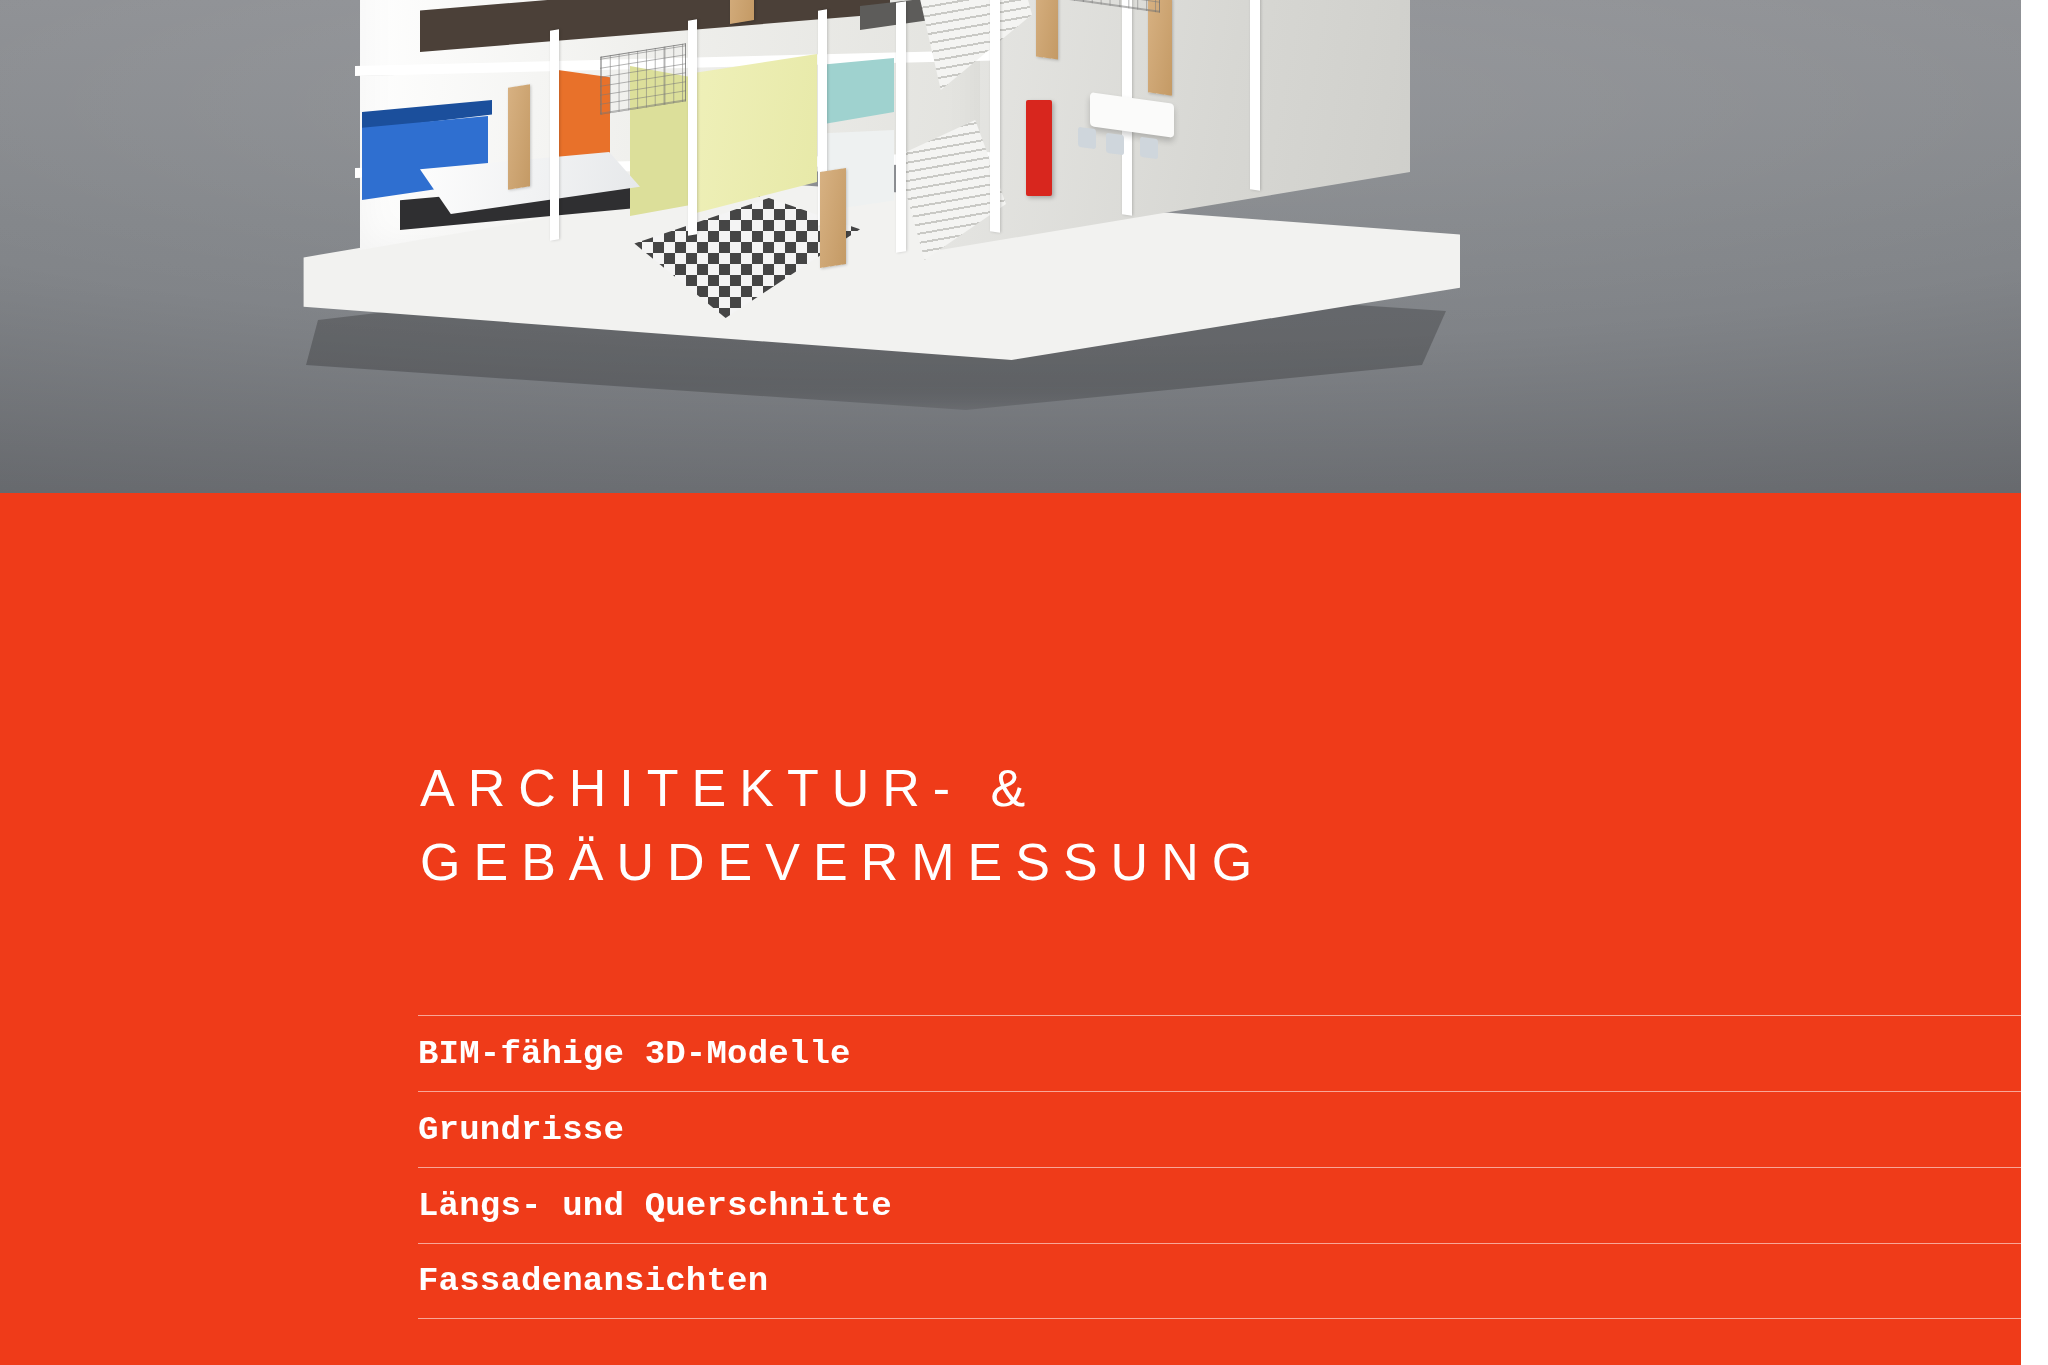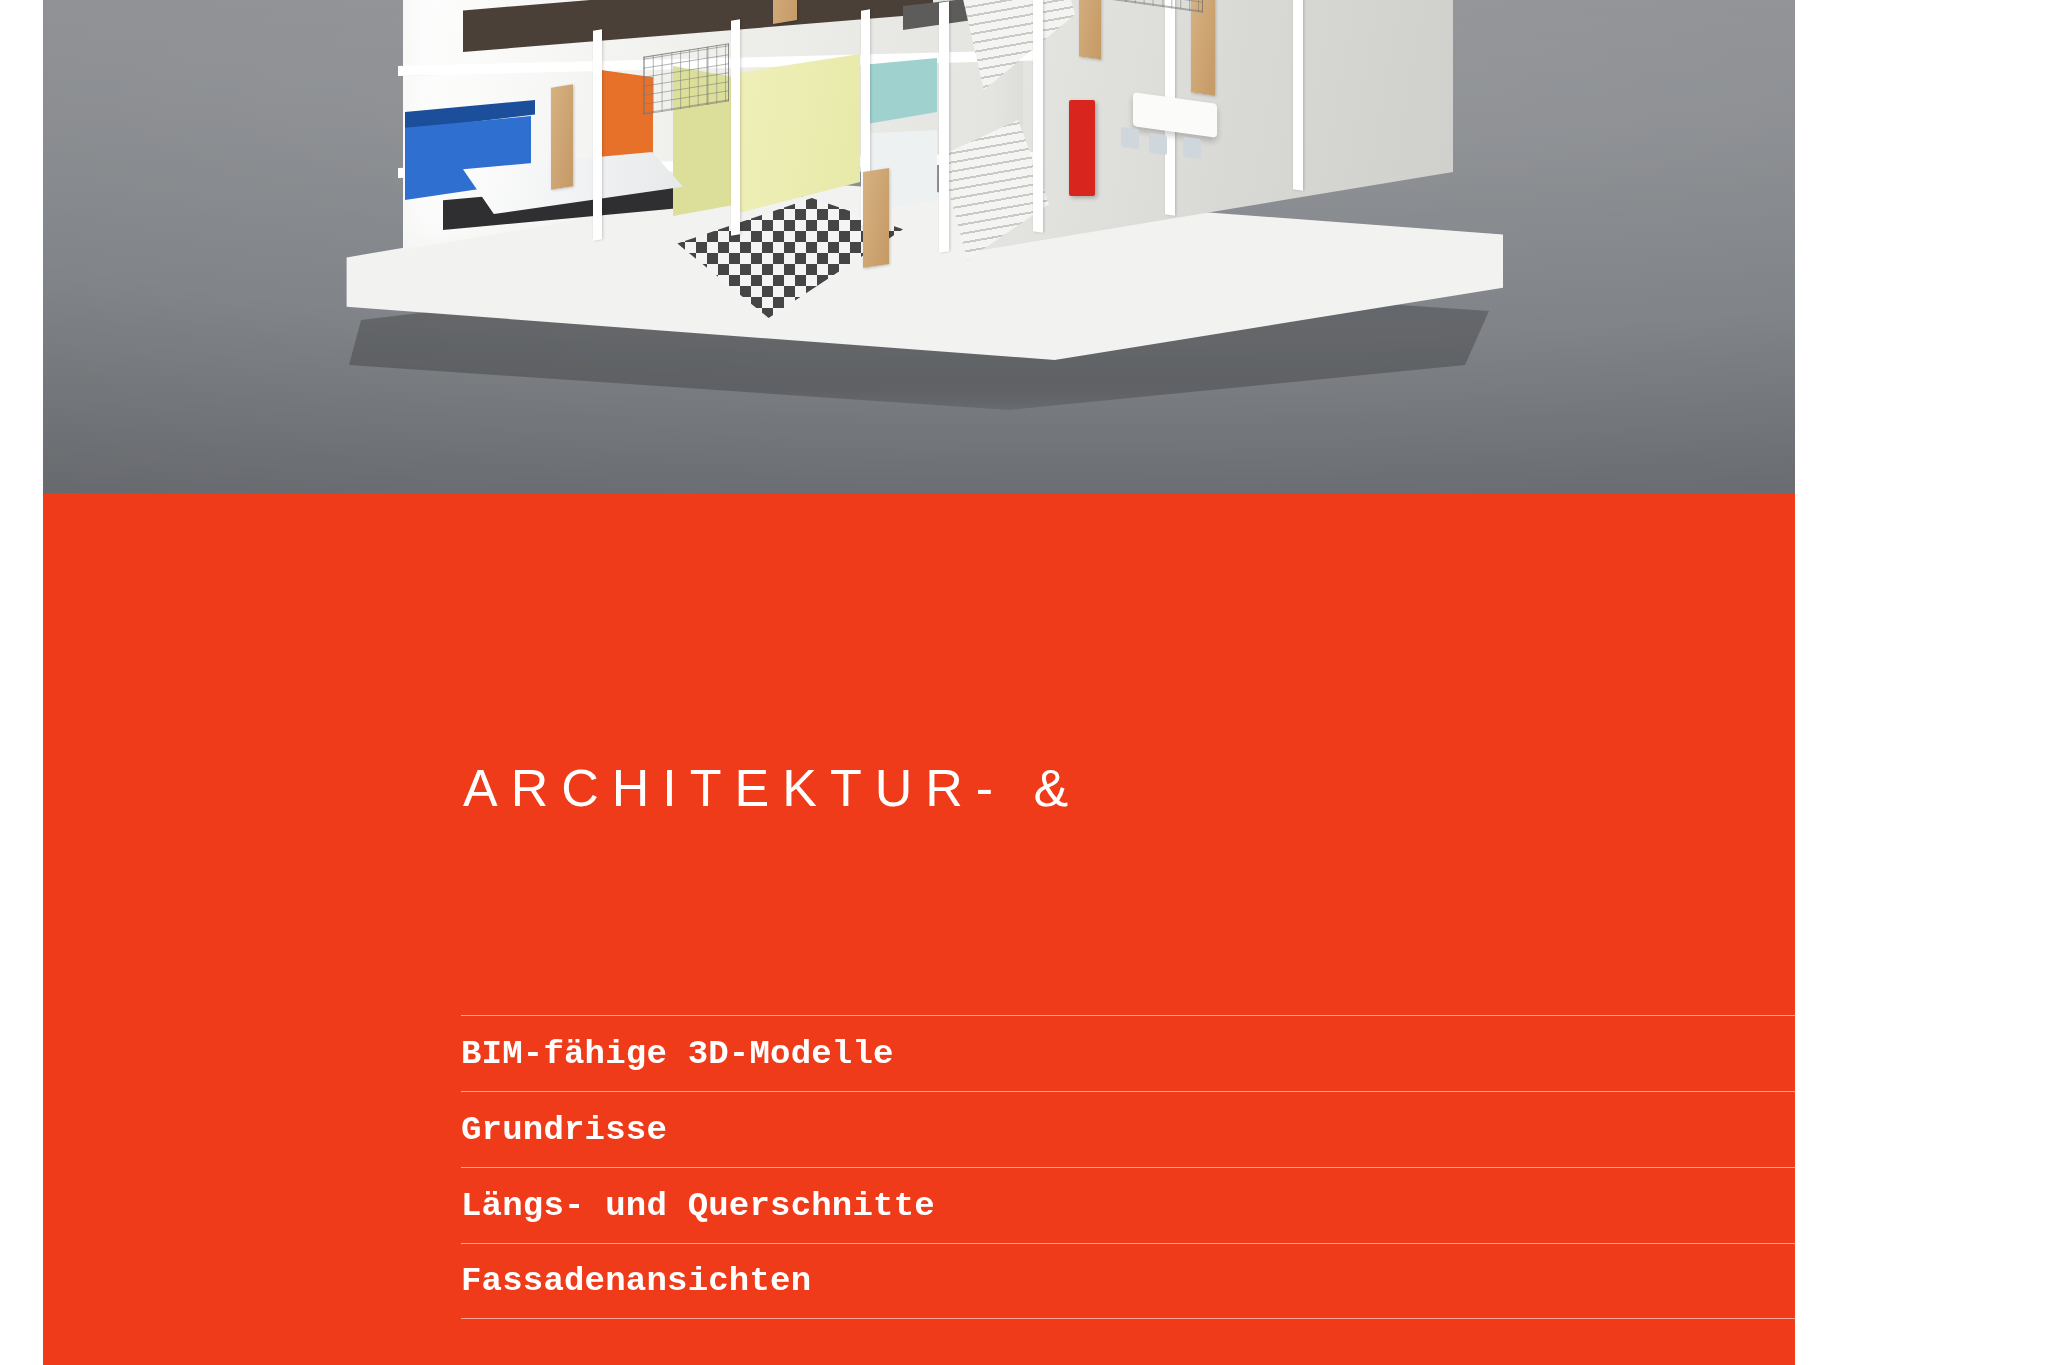--- a/index.html
+++ b/index.html
@@ -5,24 +5,23 @@
   * { box-sizing: border-box; margin: 0; padding: 0; }
   html, body { width: 2048px; height: 1365px; }
   body {
     font-family: "Liberation Sans", sans-serif;
     background: #ffffff;
     overflow: hidden;
   }
 
   .page {
     position: relative;
-    width: 1752px;
+    width: 2021px;
     height: 1365px;
     overflow: hidden;
-    margin-left: 43px;
   }
 
   
   .hero {
     position: absolute;
     left: 0; top: 0;
     width: 2048px;
     height: 493px;
     overflow: hidden;
     background: linear-gradient(180deg, #8e9094 0%, #83868a 45%, #7c7f84 100%);
@@ -363,20 +362,21 @@
       <div class="chair c3"></div>
 
       <div class="room red-cabinet"></div>
     </div>
   </div>
 
   <div class="panel">
 
     <div class="headline">
       <span class="line">ARCHITEKTUR- &amp;</span>
+      <span class="line">GEBÄUDEVERMESSUNG</span>
     </div>
 
     <div class="features">
       <div class="feature">
         <span class="feature-label">BIM-fähige 3D-Modelle</span>
       </div>
       <div class="feature">
         <span class="feature-label">Grundrisse</span>
       </div>
       <div class="feature">

